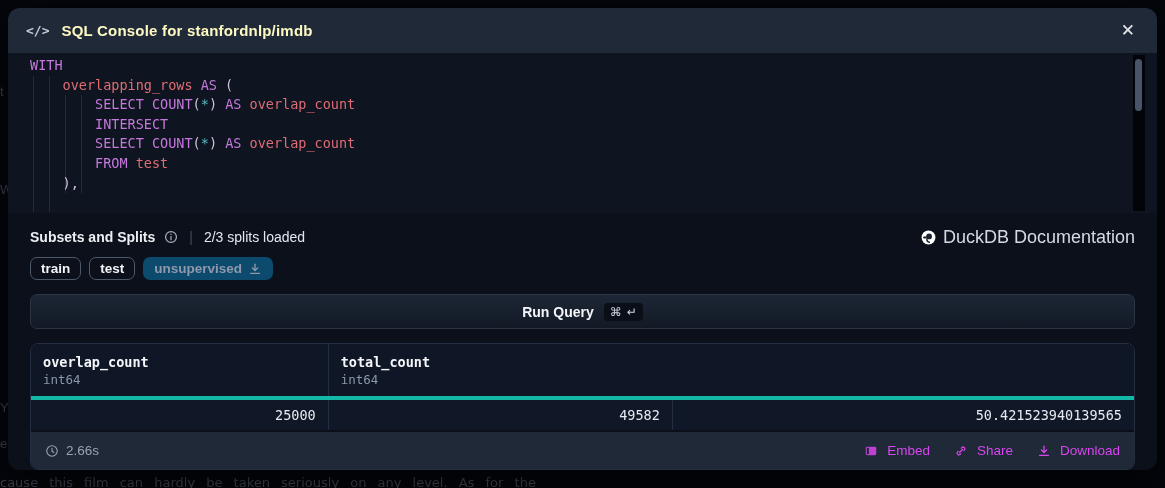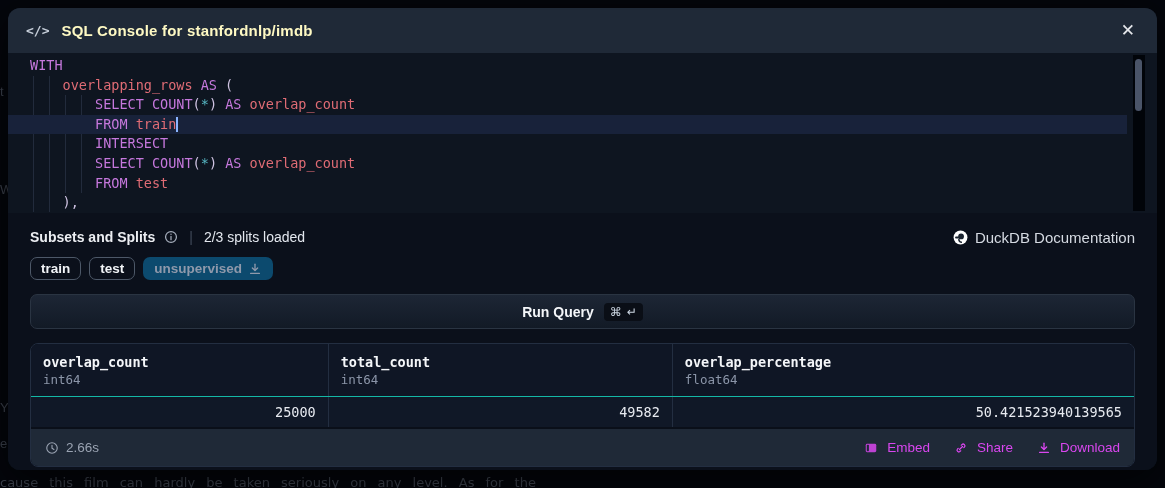--- a/index.html
+++ b/index.html
@@ -37,21 +37,21 @@
   .scroll-thumb{position:absolute;left:2px;top:4px;width:7px;height:52px;background:#4a5468;border-radius:4px;}
 
   
   .mbody{flex:1;background:#0b101b;padding:0 22px;display:flex;flex-direction:column;}
   .splits-row{margin-top:12px;height:24px;display:flex;align-items:center;gap:9px;}
   .splits-heading{font-size:14px;font-weight:bold;color:#eceef2;}
   .icon{display:inline-flex;align-items:center;justify-content:center;}
   .info-icon{color:#a6aebc;}
   .vdivider{color:#414a5a;font-size:14px;padding:0 2px;}
   .splits-status{font-size:14px;color:#e3e7ee;}
-  .doc-link{display:flex;align-items:center;gap:7px;color:#d5dae2;font-size:15px;font-weight:500;cursor:pointer;}
+  .doc-link{display:flex;align-items:center;gap:7px;color:#d5dae2;font-size:18px;font-weight:500;cursor:pointer;}
 
   .chips-row{margin-top:8px;display:flex;align-items:center;gap:8px;}
   .chip{display:inline-flex;align-items:center;gap:6px;font-size:13.5px;font-weight:bold;
         border-radius:7px;padding:3px 10px;cursor:pointer;}
   .chip.loaded{border:1px solid #4d5868;color:#f2f4f7;background:transparent;}
   .chip.unloaded{border:1px solid transparent;background:#0c4a6e;color:#8f99ab;}
 
   .run-btn{margin-top:14px;height:33px;border-radius:7px;border:1px solid #2a3442;
            background:linear-gradient(180deg,#1d2635 0%,#121a26 100%);
            display:flex;align-items:center;justify-content:center;gap:10px;cursor:pointer;}
@@ -60,21 +60,21 @@
        font-size:12px;color:#cbd5e1;}
 
   
   .table-wrap{margin-top:14px;border:1px solid #232e41;border-radius:8px;overflow:hidden;
               font-family:"DejaVu Sans Mono",monospace;}
   .thead{display:flex;background:#0f1625;}
   .th{padding:10px 12px 9px 12px;box-sizing:border-box;}
   .th + .th, .td + .td{border-left:1px solid #232e41;}
   .th-name{font-size:13.5px;font-weight:bold;color:#f4f6f9;}
   .th-type{font-size:12.5px;color:#8b95a8;margin-top:2px;}
-  .trow{display:flex;background:#101827;border-top:1px solid #14b8a6;}
+  .trow{display:flex;background:#101827;border-top:4px solid #14b8a6;}
   .td{padding:7px 12px;box-sizing:border-box;text-align:right;font-size:13.5px;color:#e7eaf0;}
   .tfooter{height:37px;background:#1f2937;border-top:2px solid #0a0f19;display:flex;align-items:center;
            padding:0 14px;font-family:"Liberation Sans",sans-serif;}
   .timer{display:flex;align-items:center;gap:7px;color:#9aa3b2;font-size:13.5px;}
   .factions{margin-left:auto;display:flex;align-items:center;gap:24px;}
   .faction{display:flex;align-items:center;gap:9px;color:#d946ef;font-size:13.5px;cursor:pointer;}
   svg{display:block;}
 </style>
 </head>
 <body>
@@ -100,21 +100,20 @@
 
     <div class="editor">
       <div class="guide" style="left:25px;top:23px;height:136px"></div>
       <div class="guide" style="left:41px;top:23px;height:136px"></div>
       <div class="guide" style="left:57px;top:42px;height:98px"></div>
       <div class="guide" style="left:73px;top:42px;height:98px"></div>
       <div class="code-lines" id="code-lines">
           <div class="code-line"><span class="tok-kw">WITH</span></div>
           <div class="code-line"><span class="tok-pl">    </span><span class="tok-id">overlapping_rows</span><span class="tok-pl"> </span><span class="tok-kw">AS</span><span class="tok-pn"> (</span></div>
           <div class="code-line"><span class="tok-pl">        </span><span class="tok-kw">SELECT</span><span class="tok-pl"> </span><span class="tok-kw">COUNT</span><span class="tok-pn">(</span><span class="tok-op">*</span><span class="tok-pn">)</span><span class="tok-pl"> </span><span class="tok-kw">AS</span><span class="tok-pl"> </span><span class="tok-id">overlap_count</span></div>
-          <div class="code-line active"><span class="tok-pl">        </span><span class="tok-kw">FROM</span><span class="tok-pl"> </span><span class="tok-id">train</span><span class="cursor"></span></div>
           <div class="code-line"><span class="tok-pl">        </span><span class="tok-kw">INTERSECT</span></div>
           <div class="code-line"><span class="tok-pl">        </span><span class="tok-kw">SELECT</span><span class="tok-pl"> </span><span class="tok-kw">COUNT</span><span class="tok-pn">(</span><span class="tok-op">*</span><span class="tok-pn">)</span><span class="tok-pl"> </span><span class="tok-kw">AS</span><span class="tok-pl"> </span><span class="tok-id">overlap_count</span></div>
           <div class="code-line"><span class="tok-pl">        </span><span class="tok-kw">FROM</span><span class="tok-pl"> </span><span class="tok-id">test</span></div>
           <div class="code-line"><span class="tok-pl">    </span><span class="tok-pn">),</span></div>
         </div>
       <div class="scroll-track">
         <div class="scroll-thumb"></div>
       </div>
     </div>
 
@@ -174,24 +173,20 @@
 
       <div class="table-wrap">
         <div class="thead" id="thead">
             <div class="th" style="width: 26.9%;">
               <div class="th-name">overlap_count</div>
               <div class="th-type">int64</div>
             </div>
             <div class="th" style="width: 31.2%;">
               <div class="th-name">total_count</div>
               <div class="th-type">int64</div>
-            </div>
-            <div class="th" style="width: 41.9%;">
-              <div class="th-name">overlap_percentage</div>
-              <div class="th-type">float64</div>
             </div>
           </div>
         <div class="trow" id="trow">
             <div class="td" style="width: 26.9%;">25000</div>
             <div class="td" style="width: 31.2%;">49582</div>
             <div class="td" style="width: 41.9%;">50.421523940139565</div>
           </div>
         <div class="tfooter">
           <span class="timer">
             <span class="icon">

